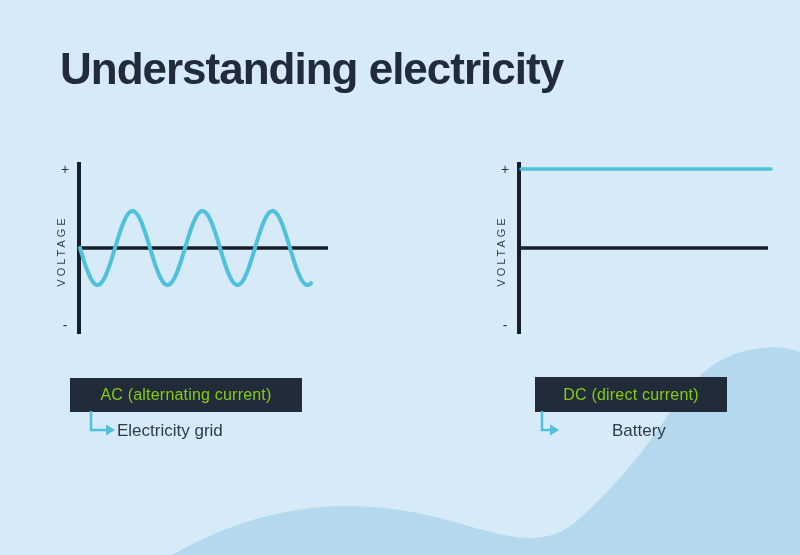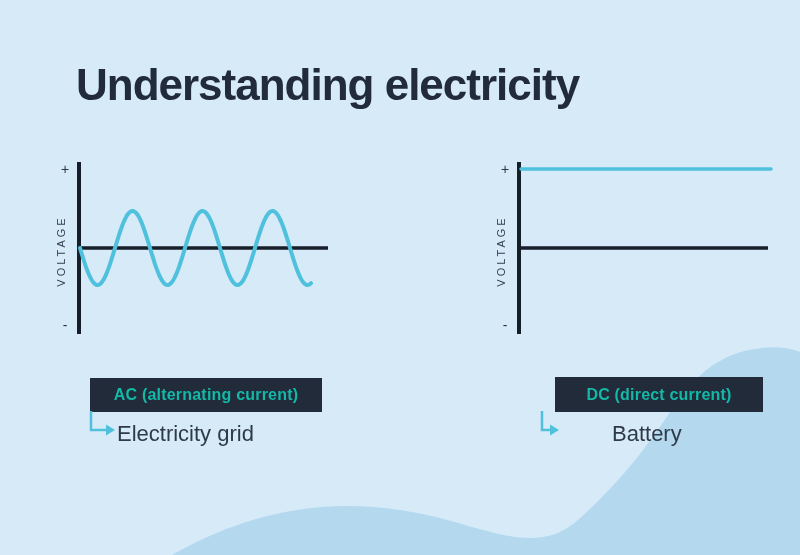--- a/index.html
+++ b/index.html
@@ -12,44 +12,44 @@
   }
   html,body{margin:0;padding:0;}
   body{
     width:800px;height:555px;overflow:hidden;
     font-family:"Liberation Sans", sans-serif;
     background:var(--bg);
   }
   .canvas{position:relative;width:800px;height:555px;overflow:hidden;}
   .bg-wave{position:absolute;left:0;top:0;width:800px;height:555px;z-index:0;}
   .title{
-    position:absolute;left:60px;top:44px;z-index:2;margin:16px;
+    position:absolute;left:60px;top:44px;z-index:2;margin:0;
     font-size:44px;font-weight:bold;letter-spacing:-1px;color:var(--navy);
   }
   .chart{position:absolute;top:158px;width:290px;height:185px;z-index:2;}
   .chart-ac{left:55px;}
   .chart-dc{left:495px;}
   .chart svg{display:block;width:290px;height:185px;}
   .axis-line{stroke:var(--axis);}
   .sign{fill:#2b3544;font-size:14px;font-family:"Liberation Sans",sans-serif;}
   .vlabel{fill:#333f4e;font-size:11px;letter-spacing:3px;font-family:"Liberation Sans",sans-serif;}
   .waveline{fill:none;stroke:var(--accent);stroke-width:4;stroke-linecap:round;stroke-linejoin:round;}
   .label-box{
-    position:absolute;z-index:3;background:var(--navy);color:#14b8a6;
-    font-size:16px;font-weight:bold;letter-spacing:0.2px;
-    display:flex;align-items:center;justify-content:center;margin-left:20px;
+    position:absolute;z-index:3;background:var(--navy);color:#84cc16;
+    font-size:16px;font-weight:normal;letter-spacing:0.2px;
+    display:flex;align-items:center;justify-content:center;
   }
   .ac-box{left:70px;top:378px;width:232px;height:34px;}
-  .dc-box{left:535px;top:377px;width:208px;height:35px;}
+  .dc-box{left:535px;top:377px;width:192px;height:35px;}
   .arrow{position:absolute;z-index:3;width:40px;height:26px;}
   .ac-arrow{left:82px;top:411px;}
   .dc-arrow{left:533px;top:411px;}
   .arrow path{fill:none;stroke:var(--accent);stroke-width:2.5;}
   .arrow polygon{fill:var(--accent);}
-  .example{position:absolute;z-index:3;font-size:22px;color:var(--text);}
+  .example{position:absolute;z-index:3;font-size:17px;color:var(--text);}
   .ac-example{left:117px;top:421px;}
   .dc-example{left:597px;top:421px;margin-left:15px;}
 </style>
 </head>
 <body>
 
 <div class="canvas">
 
   <svg class="bg-wave" viewBox="0 0 800 555" aria-hidden="true">
     <path id="bg-wave-path" d="M 172 555 C 260 505 350 492 455 522 C 510 538 545 549 578 520 C 615 487 645 450 668 415 C 695 373 722 352 762 348 C 780 346 792 349 800 352 L 800 555 Z" fill="#b4d9ef"></path>

